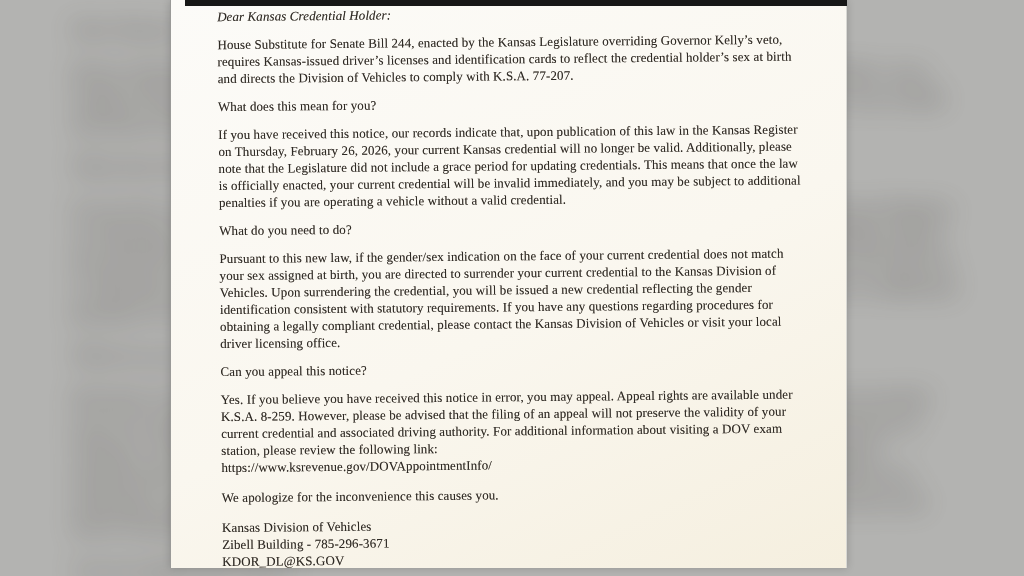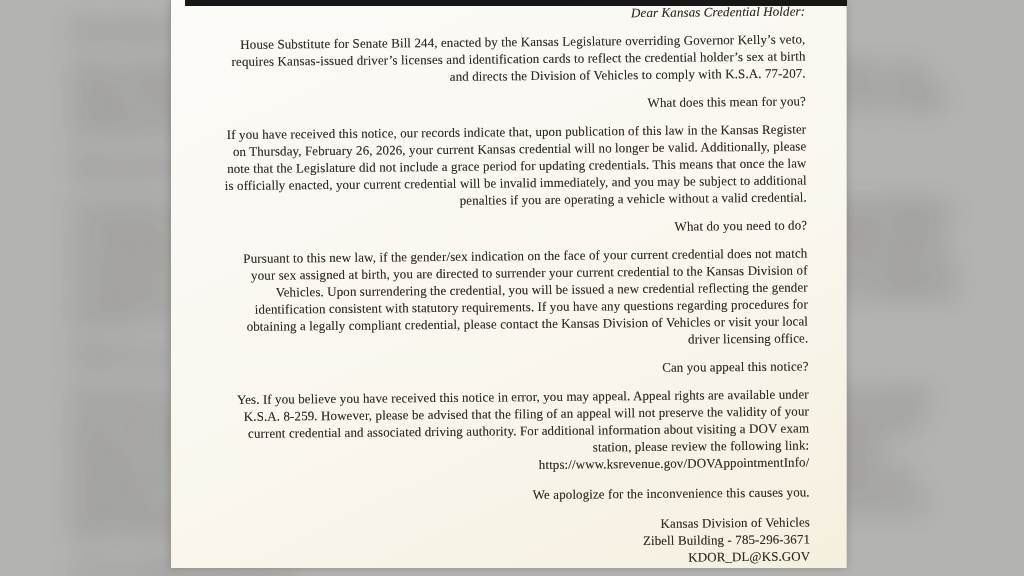--- a/index.html
+++ b/index.html
@@ -35,21 +35,20 @@
   .paper {
     position: absolute;
     left: 170px;
     top: 0;
     bottom: 8px;
     width: 675px;
     background: linear-gradient(155deg, var(--paper_top, #fcfbf8) 0%, #faf7ef 55%, var(--paper_bottom, #f5efdf) 100%);
     border-left: 1px solid #9a9a98;
     border-right: 1px solid #d8d8d4;
     box-shadow: 0 0 8px rgba(0,0,0,0.18);
-    text-align: right;
   }
   .top-edge {
     position: absolute;
     top: 0;
     left: 14px;
     right: -1px;
     height: 6px;
     background: var(--photo_edge, #171717);
   }
 

